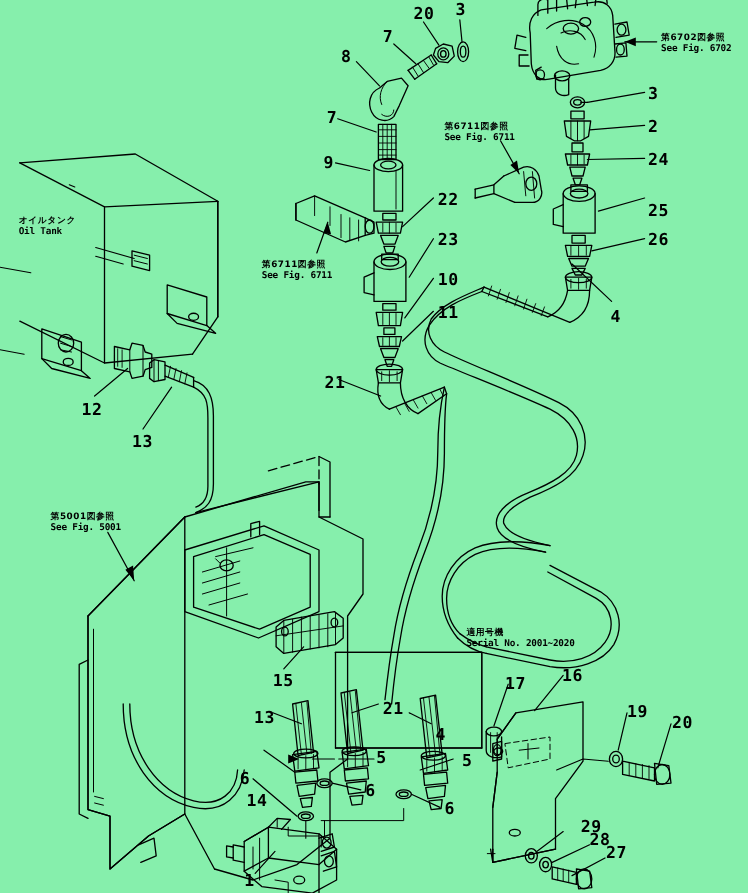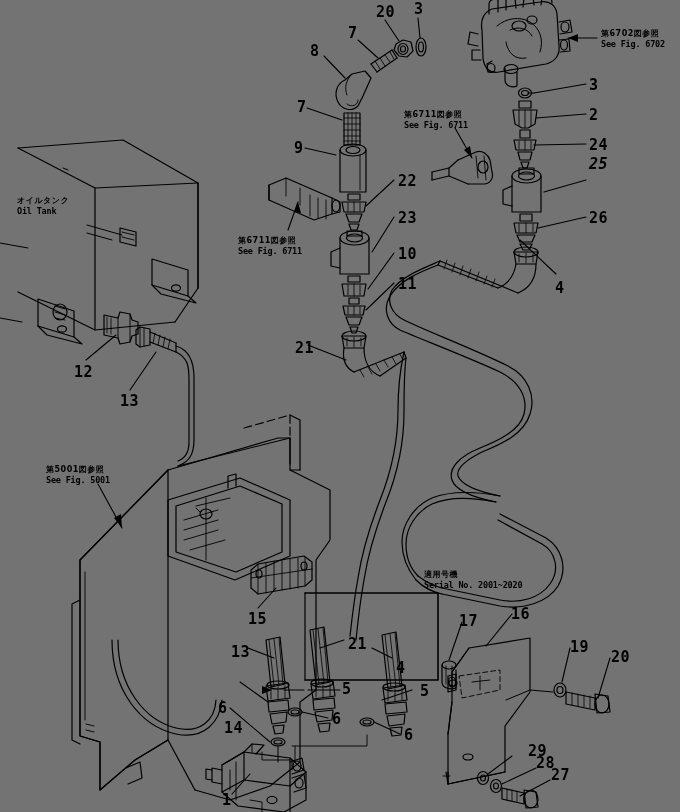--- a/index.html
+++ b/index.html
@@ -8,21 +8,21 @@
     padding: 0;
     background: #ffffff;
   }
   body {
     font-family: "DejaVu Sans Mono", "Liberation Mono", monospace;
   }
   #sheet {
     position: relative;
     width: 680px;
     height: 812px;
-    background: #737373;
+    background: #86efac;
     overflow: hidden;
   }
   #sheet svg.layer {
     position: absolute;
     left: 0;
     top: 0;
     width: 680px;
     height: 812px;
   }
   .callout {
@@ -584,21 +584,21 @@
 
   <div class="callout" style="left:376px;top:5px;">20</div>
   <div class="callout" style="left:414px;top:2px;">3</div>
   <div class="callout" style="left:348px;top:26px;">7</div>
   <div class="callout" style="left:310px;top:44px;">8</div>
   <div class="callout" style="left:589px;top:78px;">3</div>
   <div class="callout" style="left:589px;top:108px;">2</div>
   <div class="callout" style="left:297px;top:100px;">7</div>
   <div class="callout" style="left:589px;top:138px;">24</div>
   <div class="callout" style="left:294px;top:141px;">9</div>
-  <div class="callout" style="left:589px;top:157px;font-style:italic;">25</div>
+  <div class="callout" style="left:589px;top:184px;">25</div>
   <div class="callout" style="left:398px;top:174px;">22</div>
   <div class="callout" style="left:589px;top:211px;text-align:right;">26</div>
   <div class="callout" style="left:398px;top:211px;">23</div>
   <div class="callout" style="left:398px;top:247px;">10</div>
   <div class="callout" style="left:555px;top:281px;">4</div>
   <div class="callout" style="left:398px;top:277px;">11</div>
   <div class="callout" style="left:295px;top:341px;">21</div>
   <div class="callout" style="left:74px;top:365px;">12</div>
   <div class="callout" style="left:120px;top:394px;">13</div>
   <div class="callout" style="left:248px;top:612px;">15</div>

